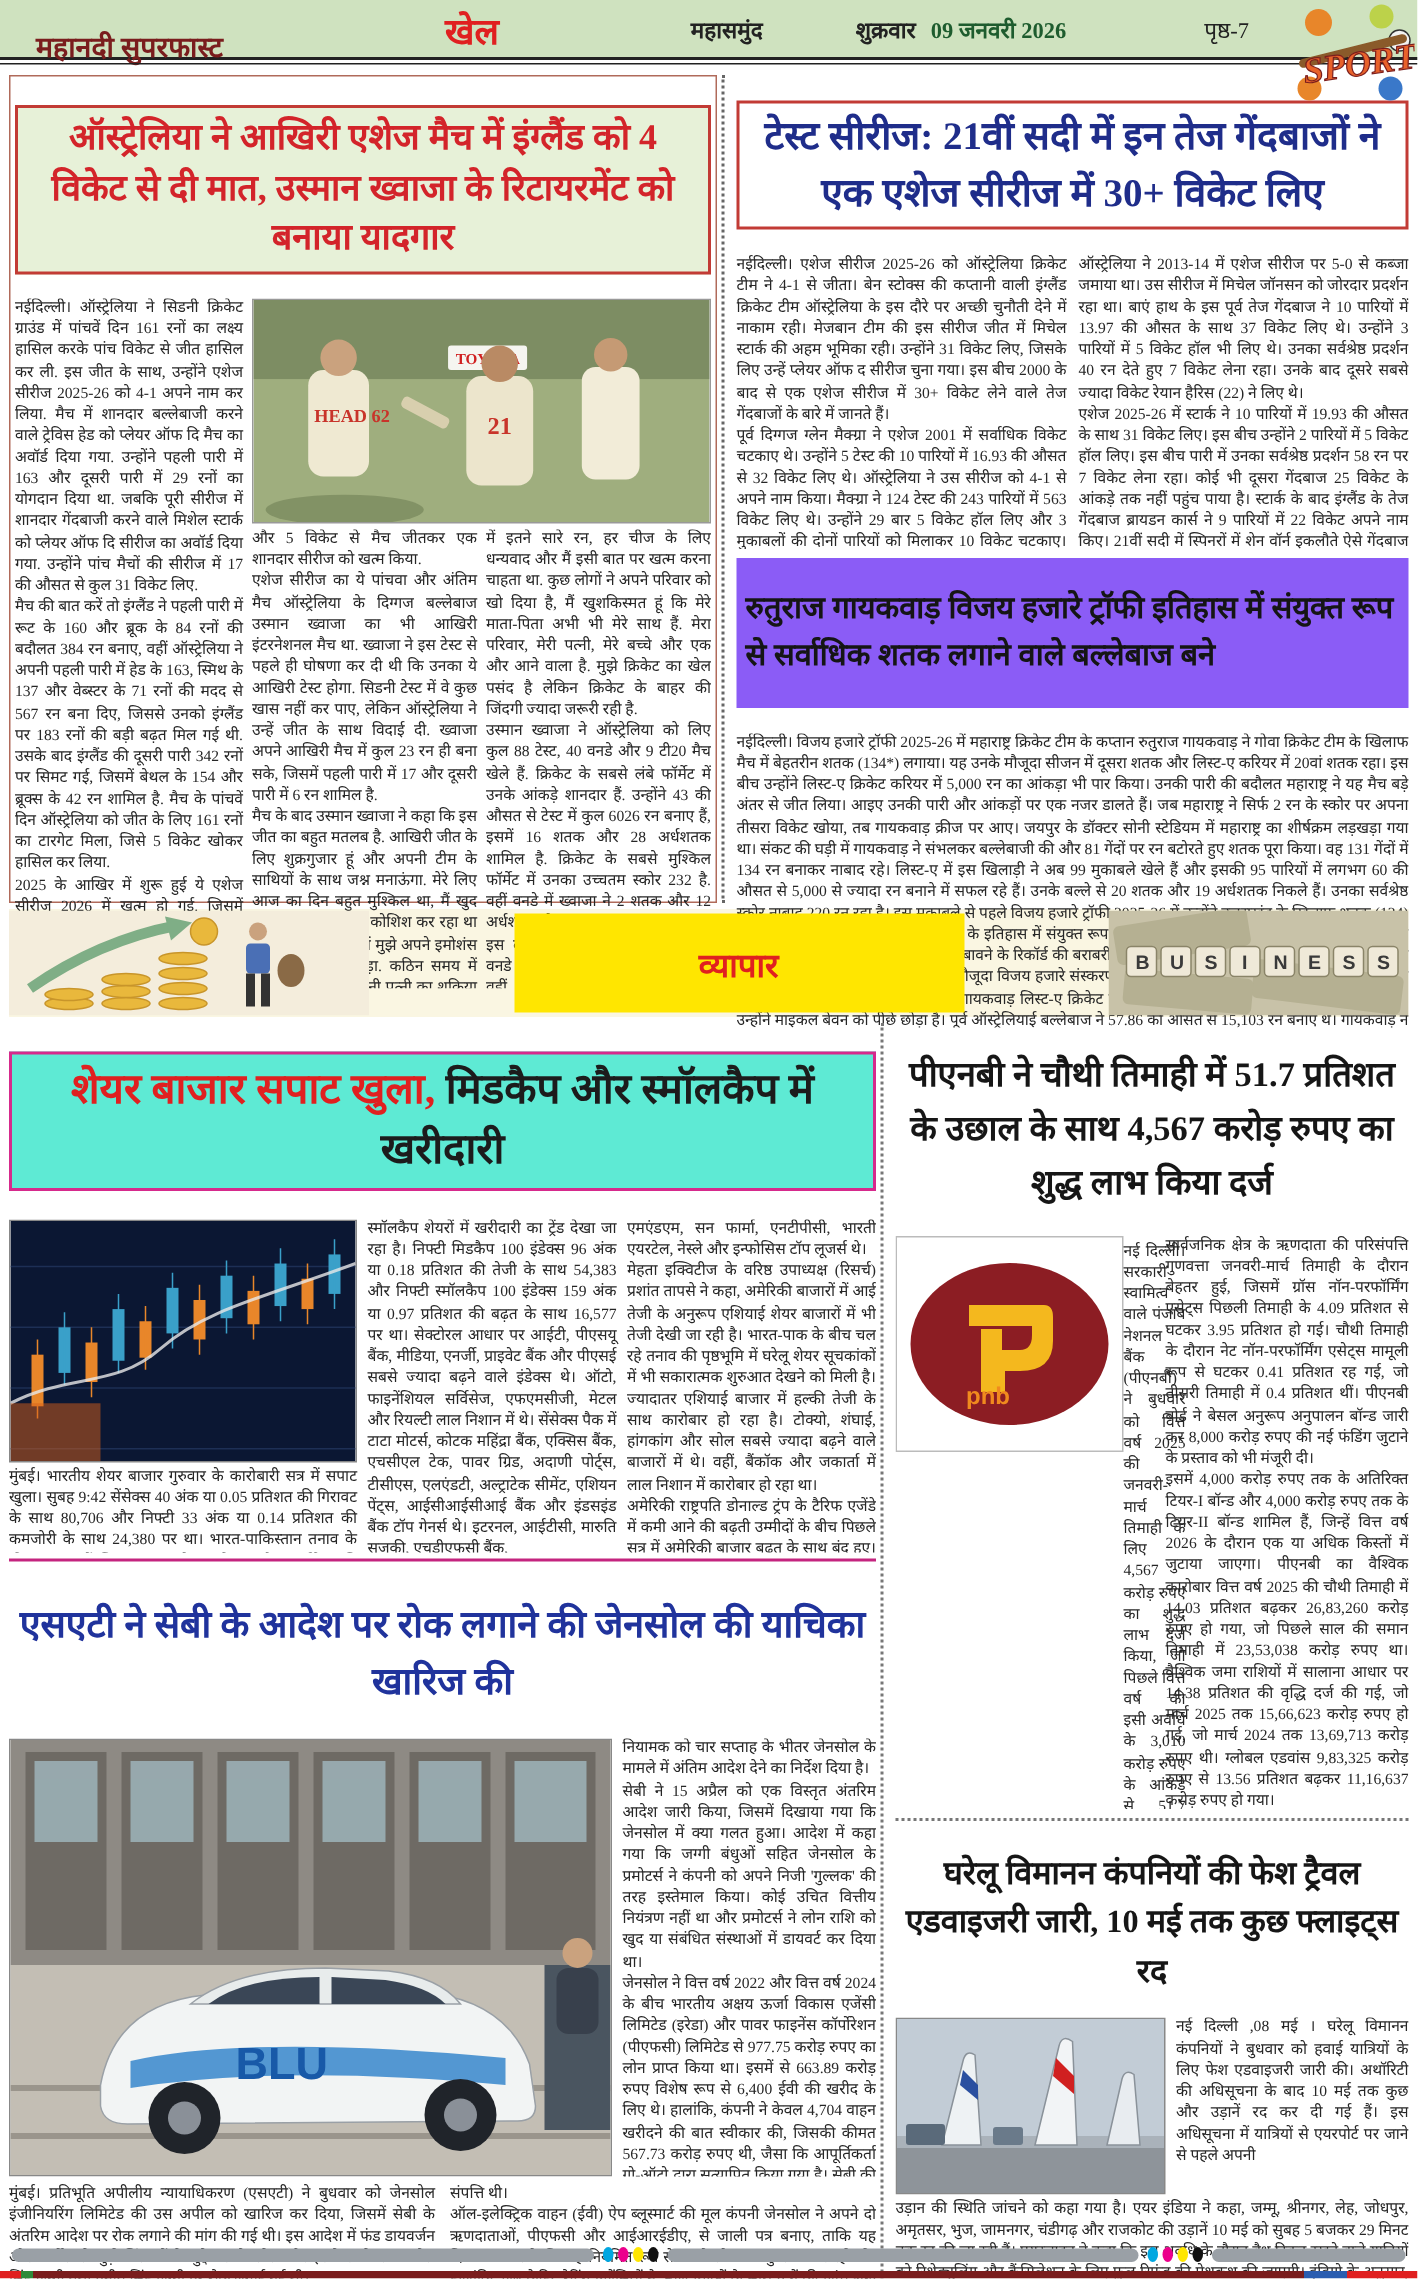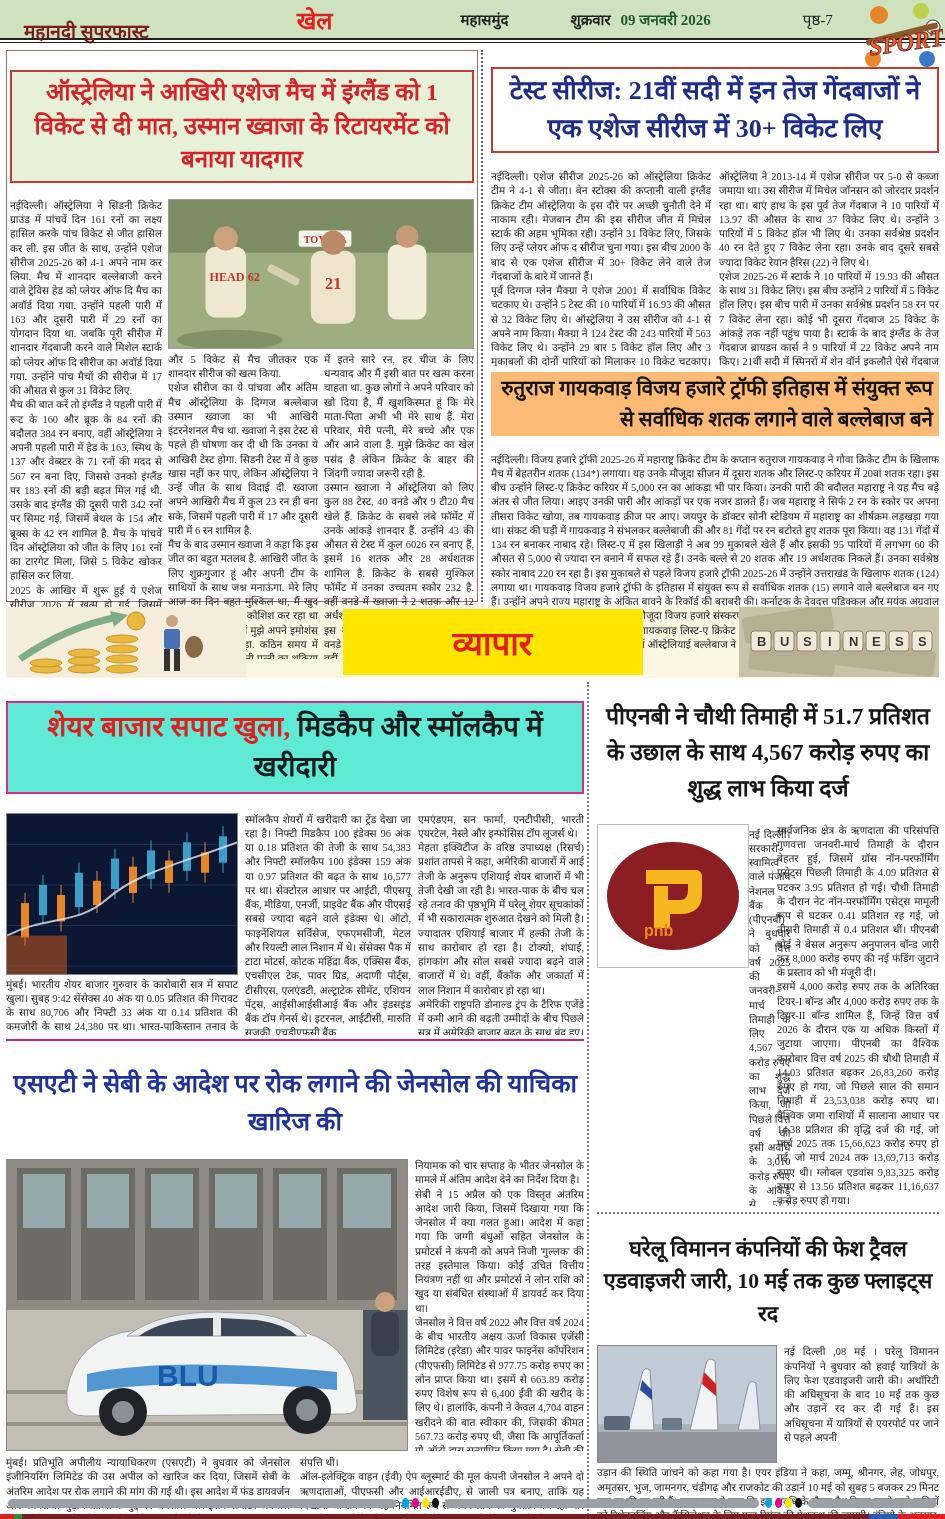--- a/index.html
+++ b/index.html
@@ -31,28 +31,28 @@
   .ashes-headline{border:2px solid #c23b35;background:#e7f1d8;color:#d3242a;font-weight:bold;font-size:24px;line-height:1.4;text-align:center;padding:4px 6px;}
   .ashes-body{display:flex;gap:6px;margin-top:4px;height:460px;overflow:hidden;}
   .ashes-c1{width:152px;flex:none;}
   .ashes-right{flex:1;display:flex;flex-direction:column;}
   .cricket-photo{height:148px;flex:none;border:1px solid #999;}
   .ashes-cols{display:flex;gap:6px;margin-top:4px;flex:1;overflow:hidden;}
 
   .right-top{flex:1;display:flex;flex-direction:column;margin-left:5px;}
   .bowlers-headline{border:2.5px solid #c23b35;background:#fff;color:#1f2d8a;font-weight:bold;font-size:26px;line-height:1.45;text-align:center;padding:3px 11px;}
   .bowlers-body{display:flex;gap:8px;margin-top:5px;height:196px;overflow:hidden;justify-content:flex-end;}
-  .ruturaj-headline{background:#fdba74;color:#151515;font-weight:bold;font-size:20.5px;line-height:1.5;text-align:right;padding:1px 6px;margin-top:6px;}
+  .ruturaj-headline{background:#8b5cf6;color:#151515;font-weight:bold;font-size:20.5px;line-height:1.5;text-align:left;padding:19px 6px;margin-top:6px;}
   .ruturaj-body{margin-top:3px;height:196px;overflow:hidden;}
 
   
   .business-band{display:flex;align-items:center;height:72px;background:#faf6e2;margin-top:4px;}
   .biz-img{width:240px;height:70px;flex:none;}
   .biz-label{flex:1;display:flex;justify-content:center;}
-  .biz-label-box{background:#ffe600;color:#e02020;font-weight:bold;font-size:33px;width:300px;height:66px;display:flex;align-items:center;justify-content:center;}
+  .biz-label-box{background:#ffe600;color:#e02020;font-weight:bold;font-size:22px;width:300px;height:66px;display:flex;align-items:center;justify-content:center;}
   .biz-img2{width:200px;height:70px;flex:none;margin-left:auto;}
 
   
   .lower{display:flex;margin-top:4px;height:840px;}
   .left-col{width:578px;flex:none;display:flex;flex-direction:column;}
   .right-col{flex:1;display:flex;flex-direction:column;padding-left:5px;}
   .lower .vsep{border-left:2px dotted #777;}
 
   .market{border-bottom:2.5px solid #c4247f;padding-bottom:4px;}
   .market-headline{border:2.5px solid #d62a8c;background:#5eead4;font-weight:bold;font-size:28px;line-height:1.45;text-align:center;padding:4px 8px;}
@@ -111,21 +111,21 @@
     <circle cx="66" cy="58" r="8" fill="#3a78c9"></circle>
     <rect x="4" y="30" width="74" height="6" rx="3" fill="#8a5a2a" transform="rotate(-14 41 33)"></rect>
     <text x="8" y="50" font-size="24" font-weight="bold" font-style="italic" fill="#e8622a" stroke="#7a1d1d" stroke-width="0.8" transform="rotate(-8 41 45)">SPORT</text>
   </svg>
 
   <main class="content">
 
     <section class="top-row">
 
       <article class="ashes">
-        <h1 class="ashes-headline">ऑस्ट्रेलिया ने आखिरी एशेज मैच में इंग्लैंड को 1 विकेट से दी मात, उस्मान ख्वाजा के रिटायरमेंट को बनाया यादगार</h1>
+        <h1 class="ashes-headline">ऑस्ट्रेलिया ने आखिरी एशेज मैच में इंग्लैंड को 4 विकेट से दी मात, उस्मान ख्वाजा के रिटायरमेंट को बनाया यादगार</h1>
         <div class="ashes-body">
           <div class="bodytext ashes-c1">नईदिल्ली। ऑस्ट्रेलिया ने सिडनी क्रिकेट ग्राउंड में पांचवें दिन 161 रनों का लक्ष्य हासिल करके पांच विकेट से जीत हासिल कर ली. इस जीत के साथ, उन्होंने एशेज सीरीज 2025-26 को 4-1 अपने नाम कर लिया. मैच में शानदार बल्लेबाजी करने वाले ट्रेविस हेड को प्लेयर ऑफ दि मैच का अवॉर्ड दिया गया. उन्होंने पहली पारी में 163 और दूसरी पारी में 29 रनों का योगदान दिया था. जबकि पूरी सीरीज में शानदार गेंदबाजी करने वाले मिशेल स्टार्क को प्लेयर ऑफ दि सीरीज का अवॉर्ड दिया गया. उन्होंने पांच मैचों की सीरीज में 17 की औसत से कुल 31 विकेट लिए.
 मैच की बात करें तो इंग्लैंड ने पहली पारी में रूट के 160 और ब्रूक के 84 रनों की बदौलत 384 रन बनाए, वहीं ऑस्ट्रेलिया ने अपनी पहली पारी में हेड के 163, स्मिथ के 137 और वेब्स्टर के 71 रनों की मदद से 567 रन बना दिए, जिससे उनको इंग्लैंड पर 183 रनों की बड़ी बढ़त मिल गई थी. उसके बाद इंग्लैंड की दूसरी पारी 342 रनों पर सिमट गई, जिसमें बेथल के 154 और ब्रूक्स के 42 रन शामिल है. मैच के पांचवें दिन ऑस्ट्रेलिया को जीत के लिए 161 रनों का टारगेट मिला, जिसे 5 विकेट खोकर हासिल कर लिया.
 2025 के आखिर में शुरू हुई ये एशेज सीरीज 2026 में खत्म हो गई. जिसमें ऑस्ट्रेलिया ने 4-1 से सीरीज को रिटेन करने में सफल रहा. मेजबान टीम ने शुरू के तीन मैच जीतकर पहले ही सीरीज में बढ़त बना ली थी. पहले दो मैच में उन्होंने 8 विकेट से जीत दर्ज की और तीसरे मैच में 82 रनों से इंग्लैंड को मात दी, लेकिन चौथे मैच में ऑस्ट्रेलिया को 6 विकेट से हार का सामना करना पड़ा. उसके बाद पांचवें मैच में फिर से ऑस्ट्रेलिया ने पलटवार कर दिया</div>
           <div class="ashes-right">
             <div class="cricket-photo">
               <svg class="photo-svg" viewBox="0 0 300 146" preserveAspectRatio="none">
                 <rect width="300" height="146" fill="#9fae7e"></rect>
                 <rect width="300" height="52" fill="#7d8d63"></rect>
                 <rect x="128" y="30" width="52" height="16" rx="2" fill="#f5f5f0"></rect>

